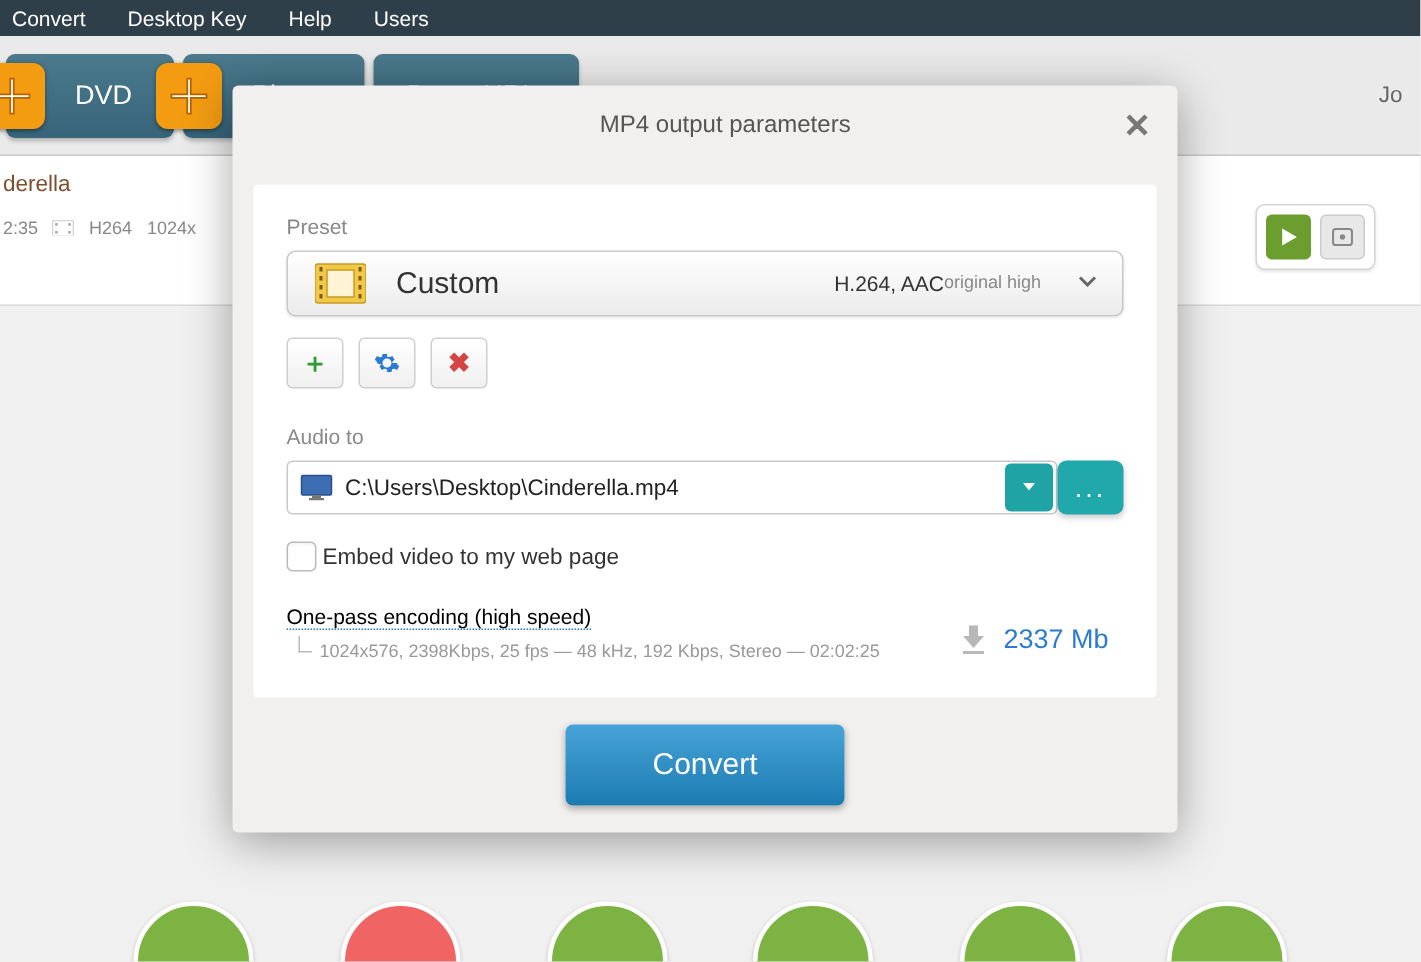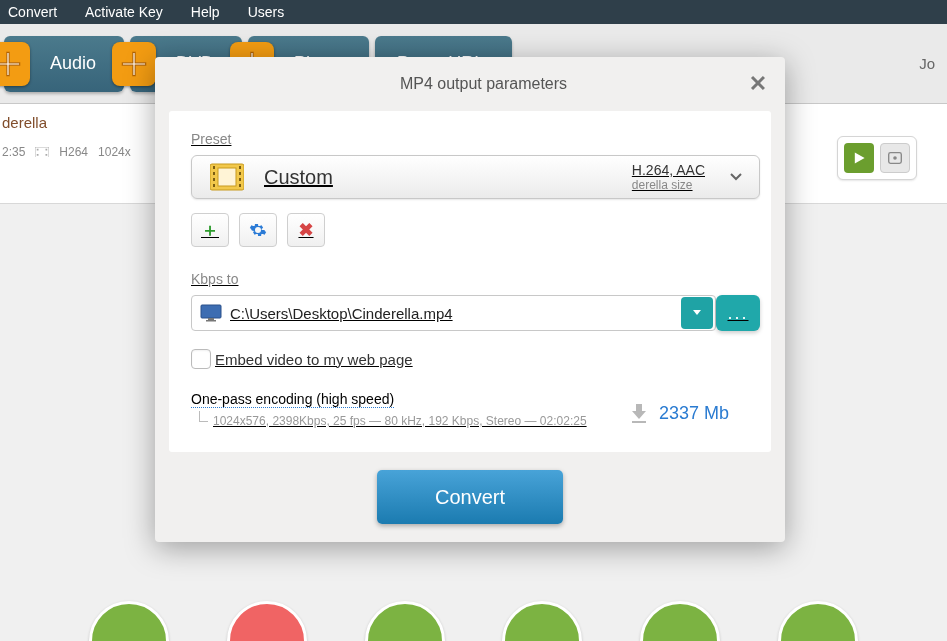--- a/index.html
+++ b/index.html
@@ -30,73 +30,65 @@
 
 
 .footerhint { position: absolute; bottom: -10px; left: 0; right: 0; height: 50px; display: flex; justify-content: space-around; padding: 0 60px;}
 .circlehint { width: 80px; height: 80px; border-radius: 50%; background: #7cb342; border: 3px solid #fff; box-shadow: 0 1px 3px rgba(0,0,0,.2);}
 .circlehint.red { background: #f06464; }
 
 
 .dialog { position: absolute; left: 155px; top: 57px; width: 630px; background: #f1f0ef; border-radius: 4px; box-shadow: 0 6px 30px rgba(0,0,0,.35); z-index: 10; padding-bottom: 18px;}
 .dlghdr { height: 54px; display: flex; align-items: center; justify-content: center; position: relative; font-size: 16px; color: #555; margin-left: 27px;}
 .dlgclose { position: absolute; right: 14px; top: 14px; width: 26px; height: 26px; color: #777; font-size: 22px; font-weight: bold; display: flex; align-items: center; justify-content: center; cursor: pointer;}
-.dlgbody { background: #fff; margin: 0 14px; border-radius: 3px; padding: 20px 11px 24px 22px; text-decoration: underline;}
+.dlgbody { background: #fff; margin: 12px 14px; border-radius: 3px; padding: 20px 22px 24px 22px;}
 .seclabel { color: #888; font-size: 14px; margin-bottom: 8px;}
 .presetbox { border: 1px solid #c8c8c8; border-radius: 6px; height: 44px; background: linear-gradient(#ffffff,#ebebeb); box-shadow: 0 1px 2px rgba(0,0,0,.1); display: flex; align-items: center; padding: 0 18px; cursor: pointer; position: relative;}
 .presetbox .filmicon { width: 34px; height: 30px; margin-right: 20px; position: relative;}
 .presetname { font-size: 20px; color: #333; flex: 0 0 auto;}
-.presetinfo { margin-left: auto; margin-right: 36px; display: flex; flex-direction: column;}
+.presetinfo { margin-left: auto; margin-right: 36px; display: flex; flex-direction: row;}
 .presetinfo .p1 { font-size: 14px; color: #333;}
 .presetinfo .p2 { font-size: 12px; color: #888;}
 .presetbox .chev { position: absolute; right: 16px; color: #666;}
 .iconbtns { display: flex; gap: 10px; margin-top: 14px;}
 .ibtn { width: 38px; height: 34px; border: 1px solid #cfcfcf; border-radius: 4px; background: linear-gradient(#ffffff,#f0f0f0); display: flex; align-items: center; justify-content: center; font-size: 18px; font-weight: bold; cursor: pointer;}
 .ibtn.add { color: #2e9c2e; }
 .ibtn.gear { color: #2b7bd6; }
 .ibtn.del { color: #d64545; }
 .saverow { display: flex; align-items: flex-start;}
 .pathbox { flex: 1; display: flex; align-items: center; border: 1px solid #c8c8c8; border-radius: 4px; height: 36px; background: #fff; overflow: hidden;}
 .pathbox .monicon { width: 22px; height: 18px; margin: 0 8px;}
 .pathbox .pathtxt { flex: 1; font-size: 15px; color: #222; padding: 2px 0;}
 .pathbox .ddbtn { width: 32px; height: 32px; background: #1fa3a5; border-radius: 4px; margin: 2px; display: flex; align-items: center; justify-content: center; cursor:pointer;}
 .browsebtn { width: 44px; height: 36px; background: #20a8aa; border-radius: 6px; color: #fff; display: flex; align-items: center; justify-content: center; font-size: 18px; letter-spacing: 2px; cursor:pointer; box-shadow: 0 2px 4px rgba(0,0,0,.2);}
 .chkwrap { display: flex; align-items: center; gap: 4px; margin-top: 18px;}
 .chkbox { width: 20px; height: 20px; border: 1px solid #bbb; border-radius: 4px; background: #fff; box-shadow: inset 0 1px 2px rgba(0,0,0,.06);}
 .chklbl { font-size: 15px; color: #333;}
 .passlink { color: #000000; font-size: 14px; border-bottom: 1px dotted #2a7bd1; display: inline-block; margin-top: 22px; cursor:pointer;}
 .substats { color: #999; font-size: 12px; margin-top: 6px; padding-left: 22px; position: relative;}
 .substats::before { content:""; position:absolute; left:8px; top:-3px; width:8px; height:10px; border-left:1px solid #bbb; border-bottom:1px solid #bbb;}
-.sizeinfo { position: absolute; right: 42px; bottom: 28px; display: flex; align-items: center; gap: 10px;}
+.sizeinfo { position: absolute; right: 32px; bottom: 28px; display: flex; align-items: center; gap: 10px;}
 .sizeinfo .dlicon { width: 20px; height: 22px;}
 .sizeinfo .sizetxt { color: #2a7bd1; font-size: 18px;}
 .convertbtn { display: flex; justify-content: center; margin-top: 18px;}
 .convertbtn button { width: 186px; height: 54px; border: none; border-radius: 5px; background: linear-gradient(#48a3d8,#1b7bb0); color: #fff; font-size: 20px; cursor: pointer; box-shadow: 0 2px 5px rgba(0,0,0,.3);}
 .dlgbody { position: relative; }
 .sec2 { margin-top: 24px; }
 </style>
 </head>
 <body>
 
 <div class="menubar">
   <span>Convert</span>
-  <span>Activate Key</span>
+  <span>Desktop Key</span>
   <span>Help</span>
   <span>Users</span>
 </div>
 
 <div class="tabstrip">
-  <div class="tab">
-    <span class="plus">
-      <svg viewBox="0 0 24 24">
-          <path d="M11 2h2v9h9v2h-9v9h-2v-9H2v-2h9z" fill="#fff" stroke="#b36300" stroke-width="1"></path>
-        </svg>
-    </span>
-    <span class="tablabel">Audio</span>
-  </div>
   <div class="tab">
     <span class="plus">
       <svg viewBox="0 0 24 24">
           <path d="M11 2h2v9h9v2h-9v9h-2v-9H2v-2h9z" fill="#fff" stroke="#b36300" stroke-width="1"></path>
         </svg>
     </span>
     <span class="tablabel">DVD</span>
   </div>
   <div class="tab">
     <span class="plus">
@@ -172,41 +164,41 @@
             <rect x="29" y="4" width="2" height="3" fill="#7a5d12"></rect>
             <rect x="29" y="10" width="2" height="3" fill="#7a5d12"></rect>
             <rect x="29" y="16" width="2" height="3" fill="#7a5d12"></rect>
             <rect x="29" y="22" width="2" height="3" fill="#7a5d12"></rect>
             <rect x="8" y="6" width="18" height="18" fill="#fff4d6" stroke="#c79a1f"></rect>
           </svg>
       </span>
       <span class="presetname">Custom</span>
       <div class="presetinfo">
         <span class="p1">H.264, AAC</span>
-        <span class="p2">derella size</span>
+        <span class="p2">original high</span>
       </div>
       <span class="chev">
         <svg width="14" height="10" viewBox="0 0 14 10">
             <path d="M2 2l5 5 5-5" fill="none" stroke="#666" stroke-width="2"></path>
           </svg>
       </span>
     </div>
 
     <div class="iconbtns">
       <div class="ibtn add">＋</div>
       <div class="ibtn gear">
         <svg width="18" height="18" viewBox="0 0 24 24">
             <path fill="#2b7bd6" d="M12 8a4 4 0 100 8 4 4 0 000-8zm9 4a7 7 0 01-.1 1.2l2 1.6-2 3.4-2.4-1a7 7 0 01-2 .1l-.4 2.6h-4l-.4-2.6a7 7 0 01-2-.1l-2.4 1-2-3.4 2-1.6A7 7 0 013 12a7 7 0 01.1-1.2l-2-1.6 2-3.4 2.4 1a7 7 0 012-.1L8 4h4l.4 2.6a7 7 0 012 .1l2.4-1 2 3.4-2 1.6c.1.4.1.8.1 1.2z"></path>
           </svg>
       </div>
       <div class="ibtn del">✖</div>
     </div>
 
     <div class="sec2">
-      <div class="seclabel">Kbps to</div>
+      <div class="seclabel">Audio to</div>
       <div class="saverow">
         <div class="pathbox">
           <span class="monicon">
             <svg viewBox="0 0 22 18">
                 <rect x="1" y="1" width="20" height="13" rx="1" fill="#3d6db2" stroke="#2a508a"></rect>
                 <rect x="8" y="14" width="6" height="2" fill="#777"></rect>
                 <rect x="6" y="16" width="10" height="1.5" fill="#777"></rect>
               </svg>
           </span>
           <span class="pathtxt">C:\Users\Desktop\Cinderella.mp4</span>
@@ -218,21 +210,21 @@
         </div>
         <div class="browsebtn">...</div>
       </div>
 
       <div class="chkwrap">
         <div class="chkbox"></div>
         <span class="chklbl">Embed video to my web page</span>
       </div>
 
       <a class="passlink">One-pass encoding (high speed)</a>
-      <div class="substats">1024x576, 2398Kbps, 25 fps — 80 kHz, 192 Kbps, Stereo — 02:02:25</div>
+      <div class="substats">1024x576, 2398Kbps, 25 fps — 48 kHz, 192 Kbps, Stereo — 02:02:25</div>
 
       <div class="sizeinfo">
         <span class="dlicon">
           <svg viewBox="0 0 20 22">
               <path d="M7 2h6v7h4l-7 8-7-8h4z" fill="#b8b8b8"></path>
               <rect x="3" y="19" width="14" height="2" fill="#b8b8b8"></rect>
             </svg>
         </span>
         <span class="sizetxt">2337 Mb</span>
       </div>

